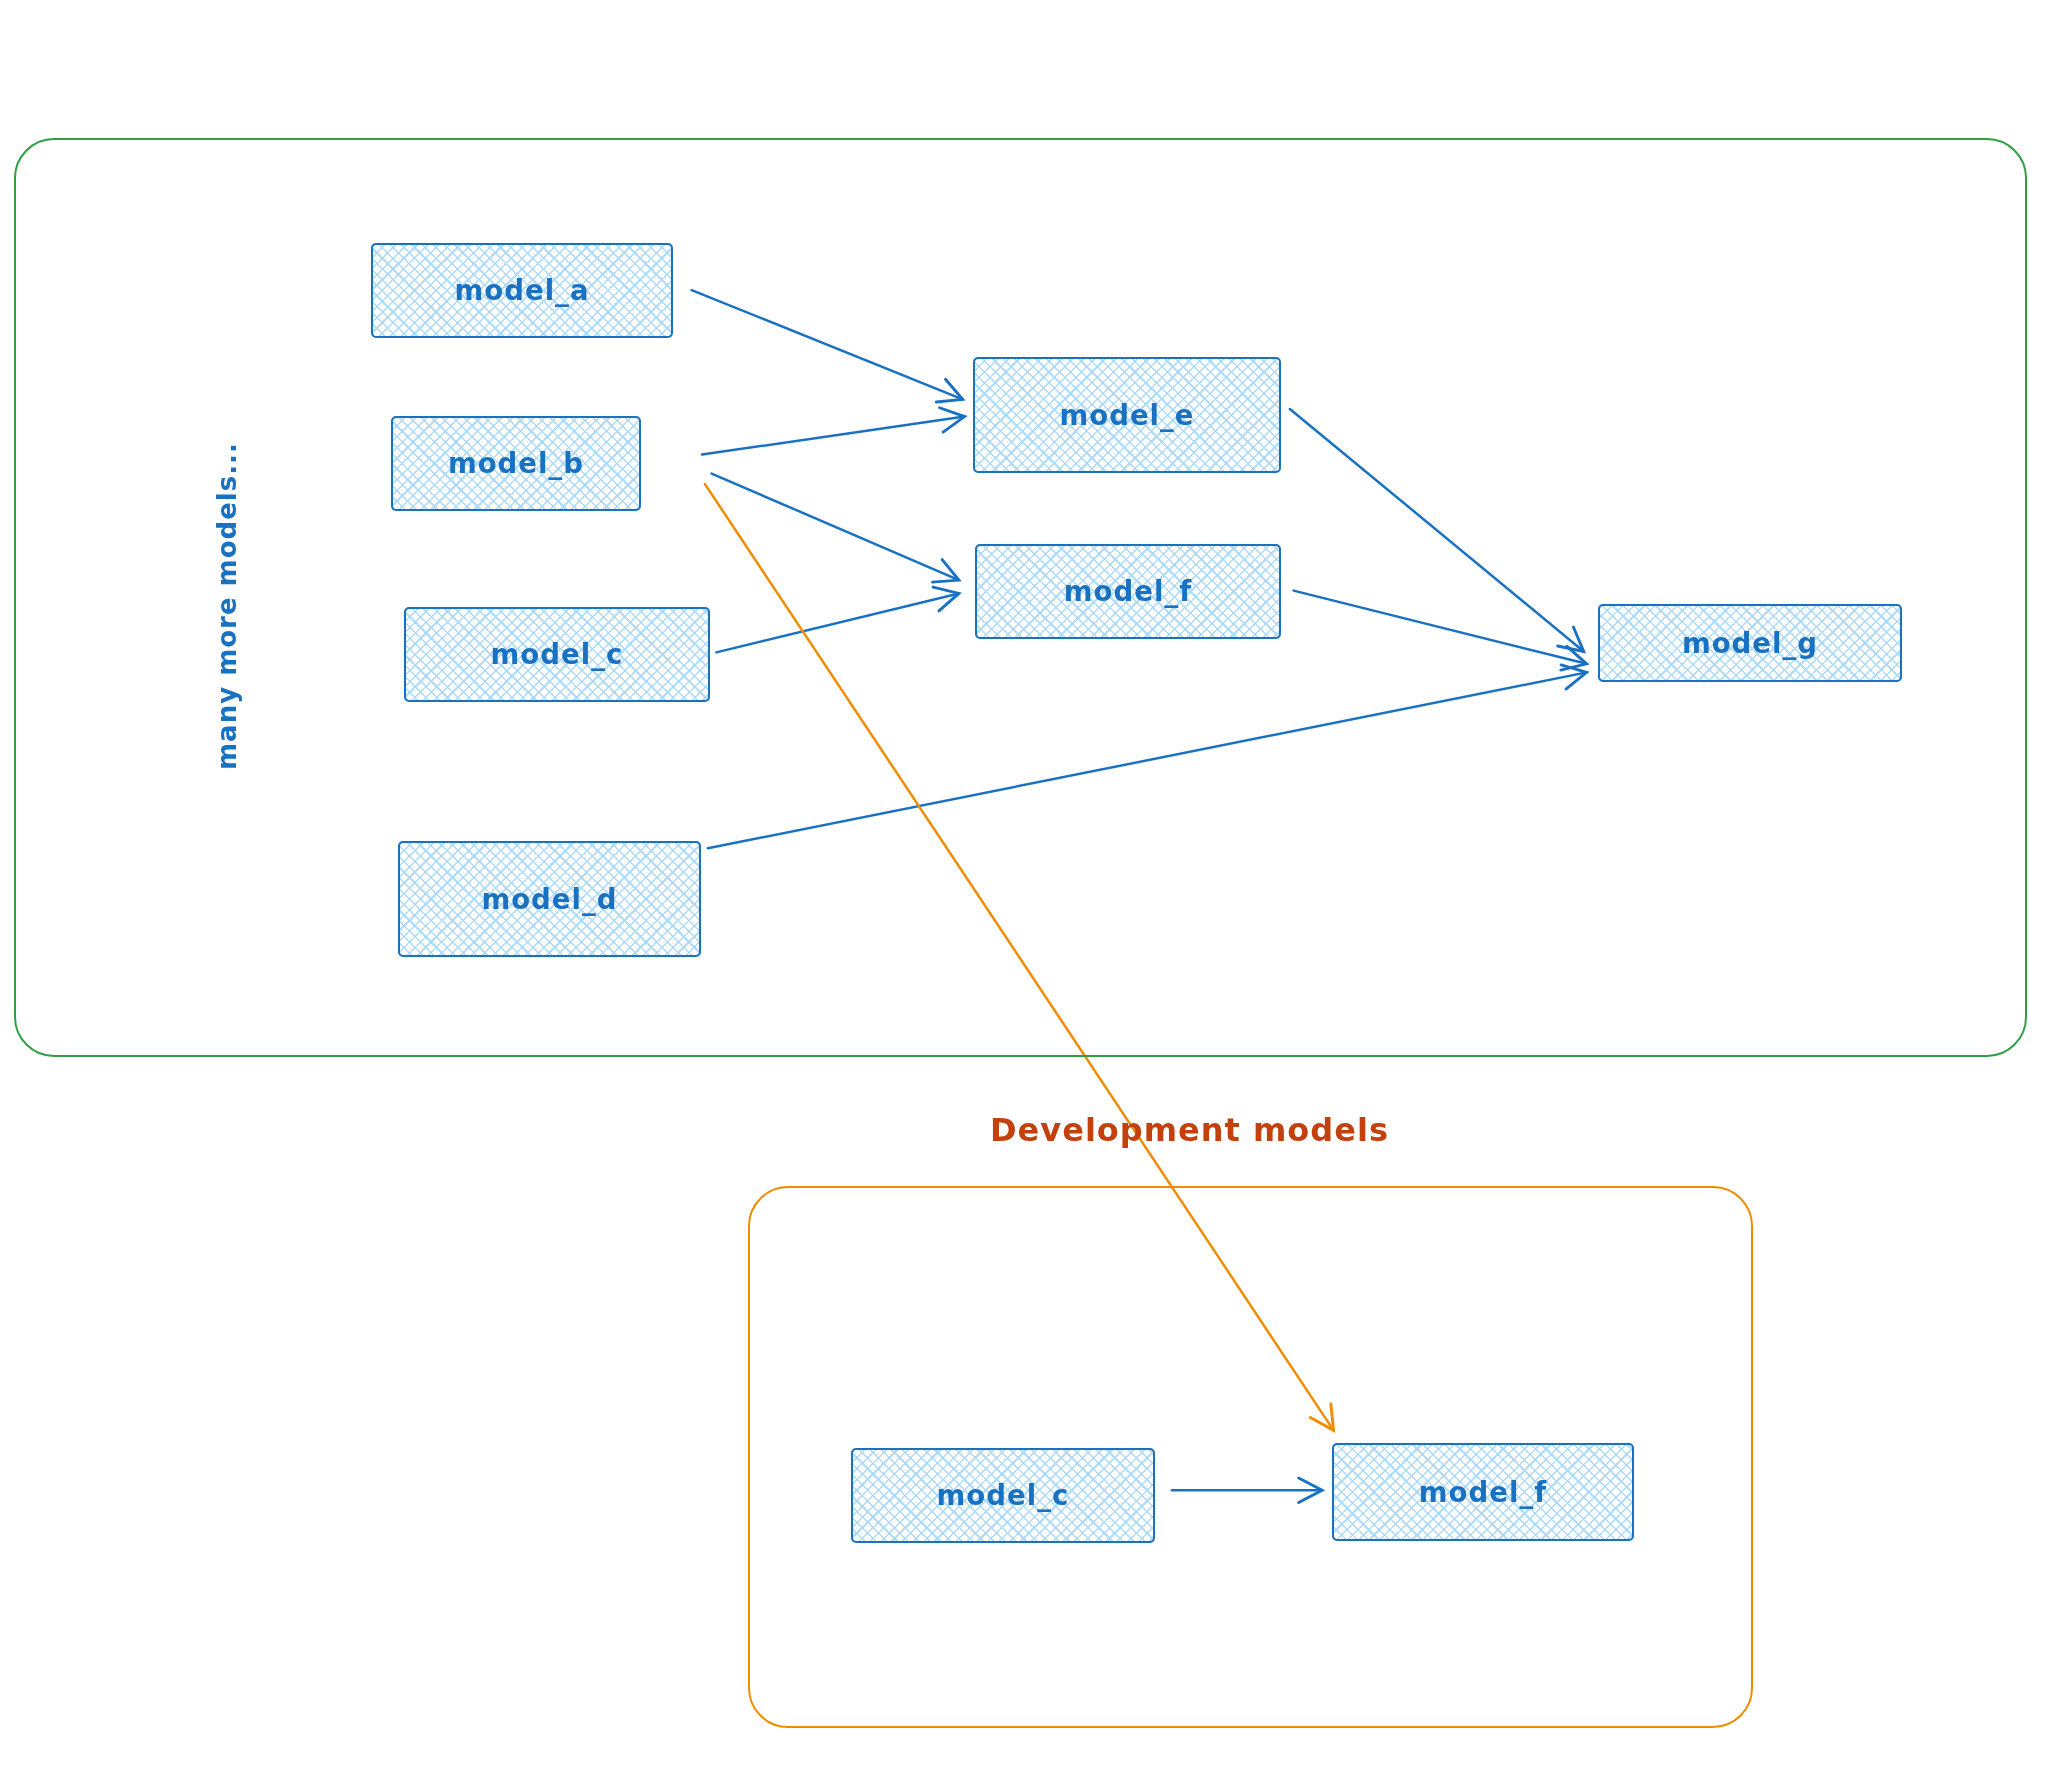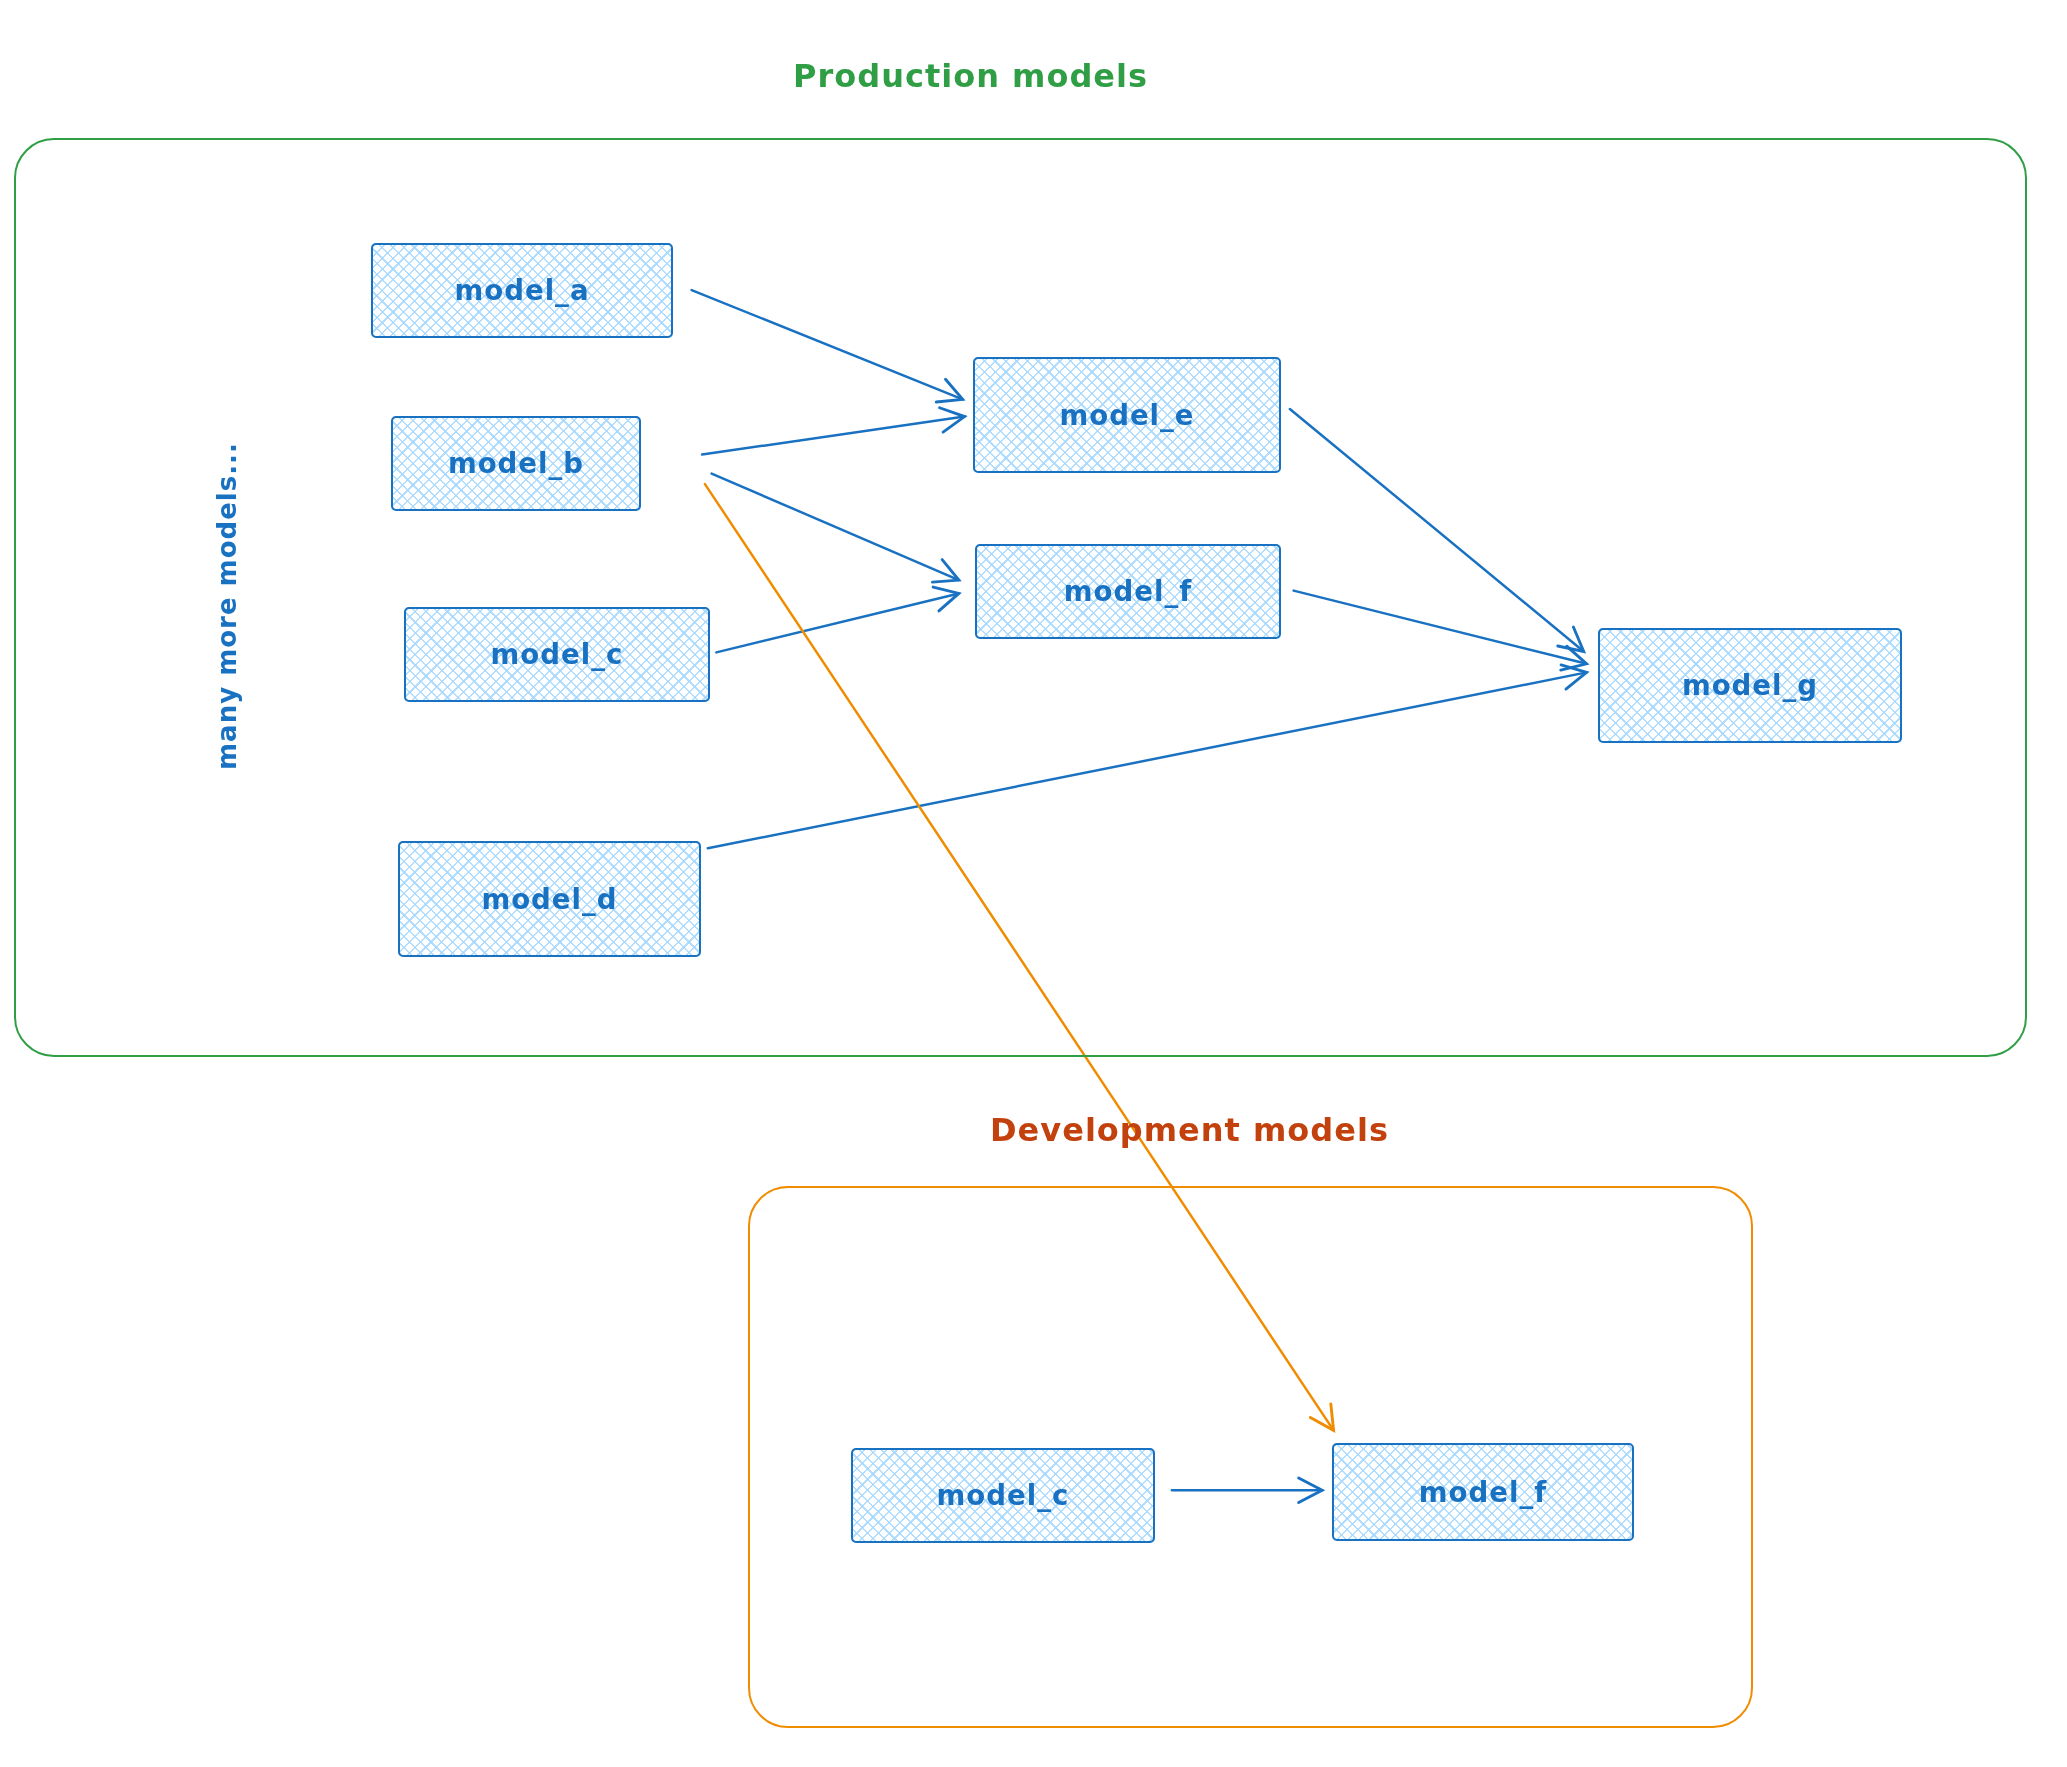--- a/index.html
+++ b/index.html
@@ -86,21 +86,20 @@
         <line x1="753" y1="686" x2="1008" y2="624" stroke="#1971c2" stroke-width="2.6" stroke-linecap="round" marker-end="url(#ah-blue)"></line>
         <line x1="1356" y1="430" x2="1665" y2="685" stroke="#1971c2" stroke-width="2.6" stroke-linecap="round" marker-end="url(#ah-blue)"></line>
         <line x1="1360" y1="621" x2="1668" y2="698" stroke="#1971c2" stroke-width="2.6" stroke-linecap="round" marker-end="url(#ah-blue)"></line>
         <line x1="744" y1="892" x2="1668" y2="707" stroke="#1971c2" stroke-width="2.6" stroke-linecap="round" marker-end="url(#ah-blue)"></line>
         <line x1="741" y1="509" x2="1402" y2="1504" stroke="#f08c00" stroke-width="2.6" stroke-linecap="round" marker-end="url(#ah-orange)"></line>
         <line x1="1232" y1="1567" x2="1390" y2="1567" stroke="#1971c2" stroke-width="2.6" stroke-linecap="round" marker-end="url(#ah-blue)"></line>
       </g>
   </svg>
 
   <div class="group-box" style="left: 14.3px; top: 138px; width: 2009px; height: 915px; border-color: rgb(47, 158, 68);"></div>
-  <div class="group-title" style="left: 609px; top: 57px; width: 723px; color: rgb(47, 158, 68);">Production models</div>
 
   <div class="group-box" style="left: 748px; top: 1186px; width: 1001px; height: 538px; border-color: rgb(240, 140, 0);"></div>
   <div class="group-title" style="left: 904px; top: 1111px; width: 571px; color: #c2410c;">Development models</div>
 
   <div class="side-note" style="color: rgb(25, 113, 194);">many more models...</div>
 
   <div id="nodes-layer">
       <div class="node" style="left: 371px; top: 243px; width: 302px; height: 95px; border-color: rgb(25, 113, 194);">
         <span class="node-label" style="color: rgb(25, 113, 194);">model_a</span>
       </div>
@@ -112,21 +111,21 @@
       </div>
       <div class="node" style="left: 398px; top: 841px; width: 303px; height: 116px; border-color: rgb(25, 113, 194);">
         <span class="node-label" style="color: rgb(25, 113, 194);">model_d</span>
       </div>
       <div class="node" style="left: 973px; top: 357px; width: 308px; height: 116px; border-color: rgb(25, 113, 194);">
         <span class="node-label" style="color: rgb(25, 113, 194);">model_e</span>
       </div>
       <div class="node" style="left: 975px; top: 544px; width: 306px; height: 95px; border-color: rgb(25, 113, 194);">
         <span class="node-label" style="color: rgb(25, 113, 194);">model_f</span>
       </div>
-      <div class="node" style="left: 1598px; top: 628px; width: 304px; height: 115px; border-color: rgb(25, 113, 194);">
+      <div class="node" style="left: 1598px; top: 604px; width: 304px; height: 78px; border-color: rgb(25, 113, 194);">
         <span class="node-label" style="color: rgb(25, 113, 194);">model_g</span>
       </div>
       <div class="node" style="left: 851px; top: 1448px; width: 304px; height: 95px; border-color: rgb(25, 113, 194);">
         <span class="node-label" style="color: rgb(25, 113, 194);">model_c</span>
       </div>
       <div class="node" style="left: 1332px; top: 1443px; width: 302px; height: 98px; border-color: rgb(25, 113, 194);">
         <span class="node-label" style="color: rgb(25, 113, 194);">model_f</span>
       </div>
     </div>
 

